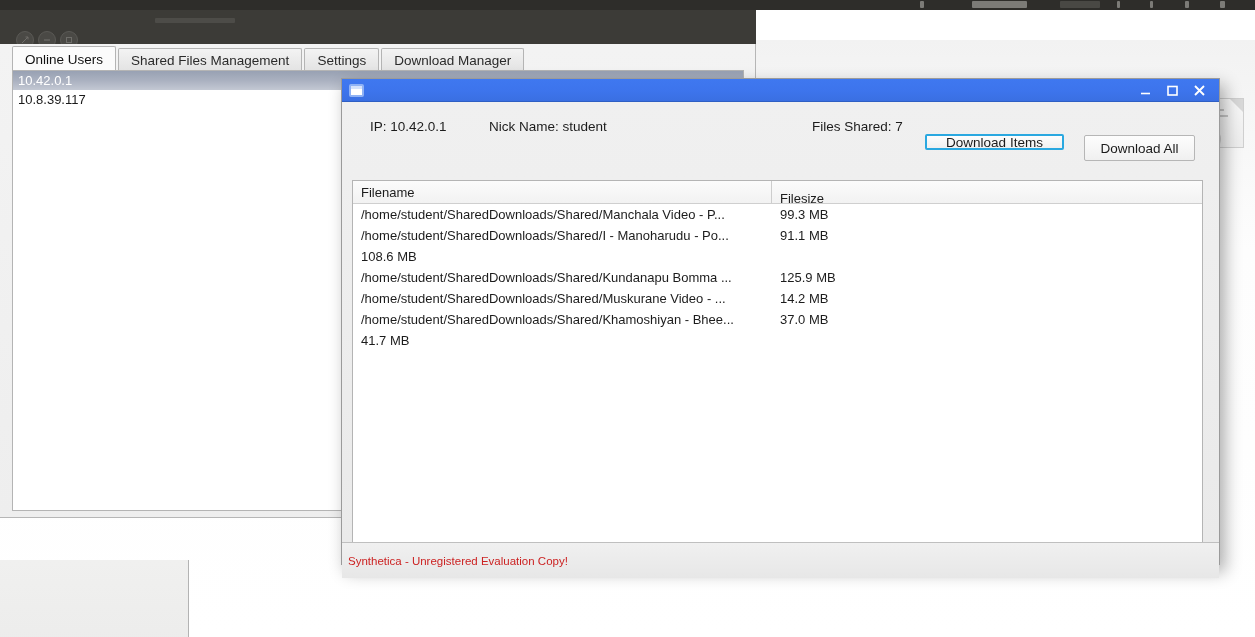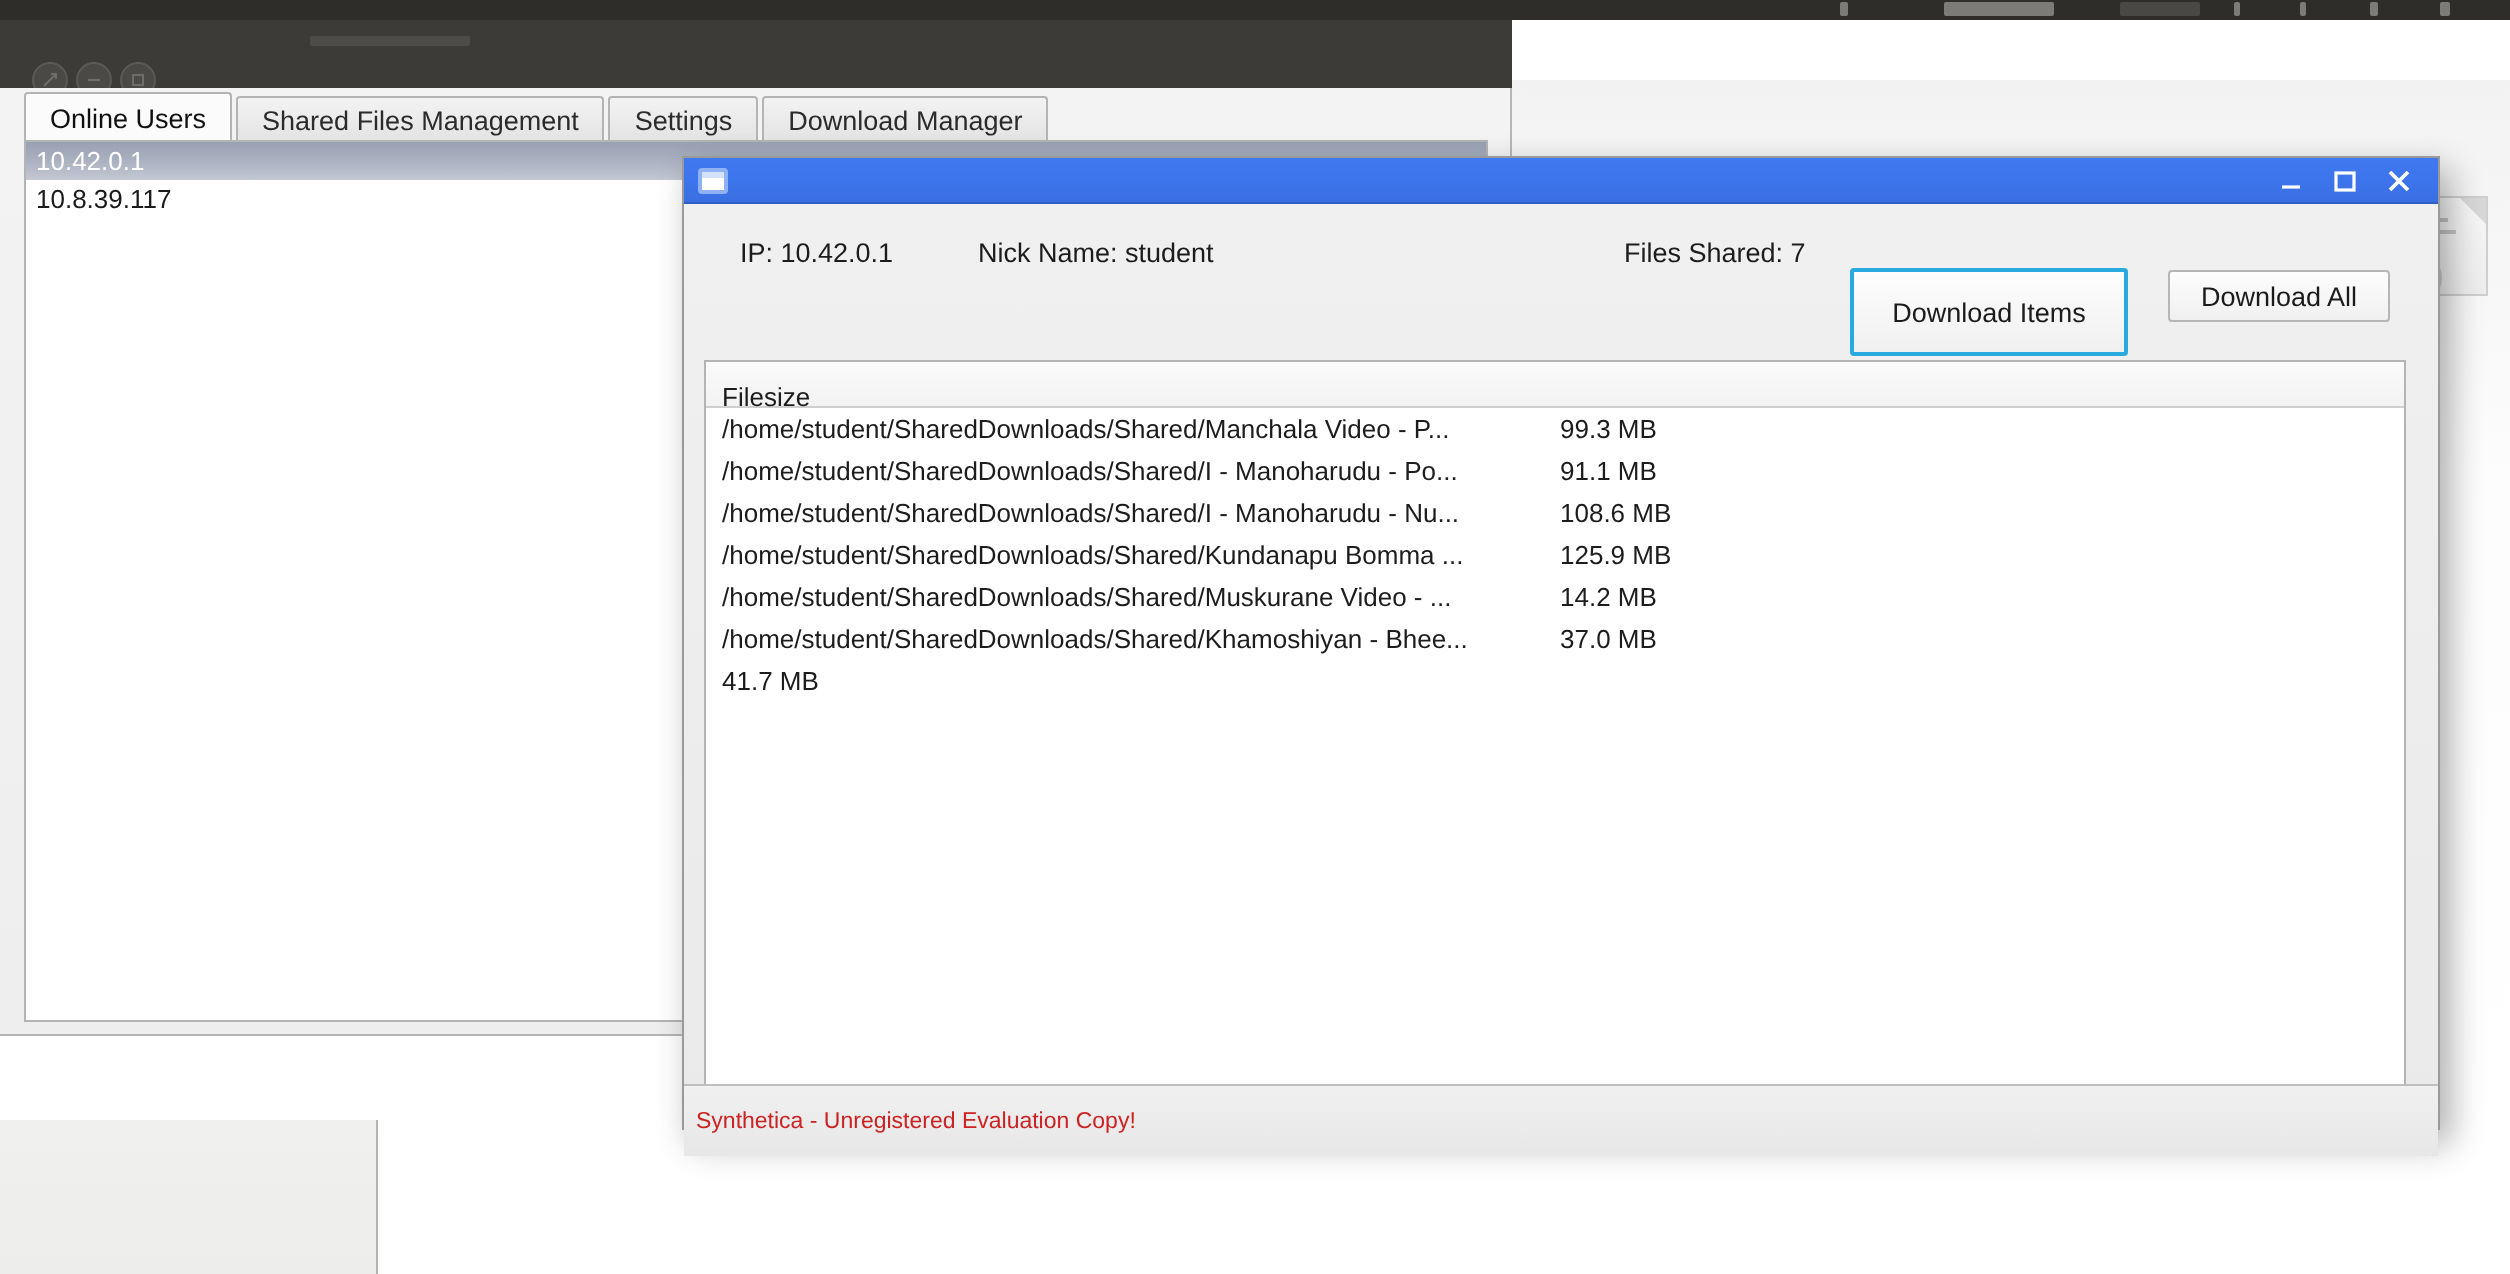--- a/index.html
+++ b/index.html
@@ -196,21 +196,21 @@
     height: 26px;
     font-size: 13.5px; color: #1b1b1b;
     background: linear-gradient(180deg,#fdfdfd 0%, #f0f0f0 100%);
     border: 1px solid #b6b6b6;
     display: flex; align-items: center; justify-content: center;
     border-radius: 2px;
   }
   #btn-download-items {
     left: 583px; width: 139px;
     border: 2px solid #2aa8e0;
-    top: 32px; height: 44px;
+    top: 32px; height: 16px;
   }
   #btn-download-all {
     left: 742px; width: 111px;
   }
 
   
   #dlg-table {
     position: absolute; left: 10px; top: 78px; width: 851px; height: 364px;
     background: #ffffff;
     border: 1px solid #b4b4b4;
@@ -379,34 +379,34 @@
       <div class="dl-btn" id="btn-download-items" style="border-color: rgb(42, 168, 224);">
         <span>Download Items</span>
       </div>
       <div class="dl-btn" id="btn-download-all">
         <span>Download All</span>
       </div>
     </div>
 
     <div id="dlg-table">
       <div id="tbl-header">
+        <div class="th" id="th-filename">Filename</div>
         <div class="th" id="th-filesize">Filesize</div>
       </div>
 
       <div id="tbl-body">
           <div class="trow">
             <div class="td td-name">/home/student/SharedDownloads/Shared/Manchala Video - P...</div>
             <div class="td td-size">99.3 MB</div>
           </div>
           <div class="trow">
             <div class="td td-name">/home/student/SharedDownloads/Shared/I - Manoharudu - Po...</div>
             <div class="td td-size">91.1 MB</div>
           </div>
           <div class="trow">
-            <div class="td td-name">/home/student/SharedDownloads/Shared/I - Manoharudu - Nu...</div>
             <div class="td td-size">108.6 MB</div>
           </div>
           <div class="trow">
             <div class="td td-name">/home/student/SharedDownloads/Shared/Kundanapu Bomma ...</div>
             <div class="td td-size">125.9 MB</div>
           </div>
           <div class="trow">
             <div class="td td-name">/home/student/SharedDownloads/Shared/Muskurane Video - ...</div>
             <div class="td td-size">14.2 MB</div>
           </div>

